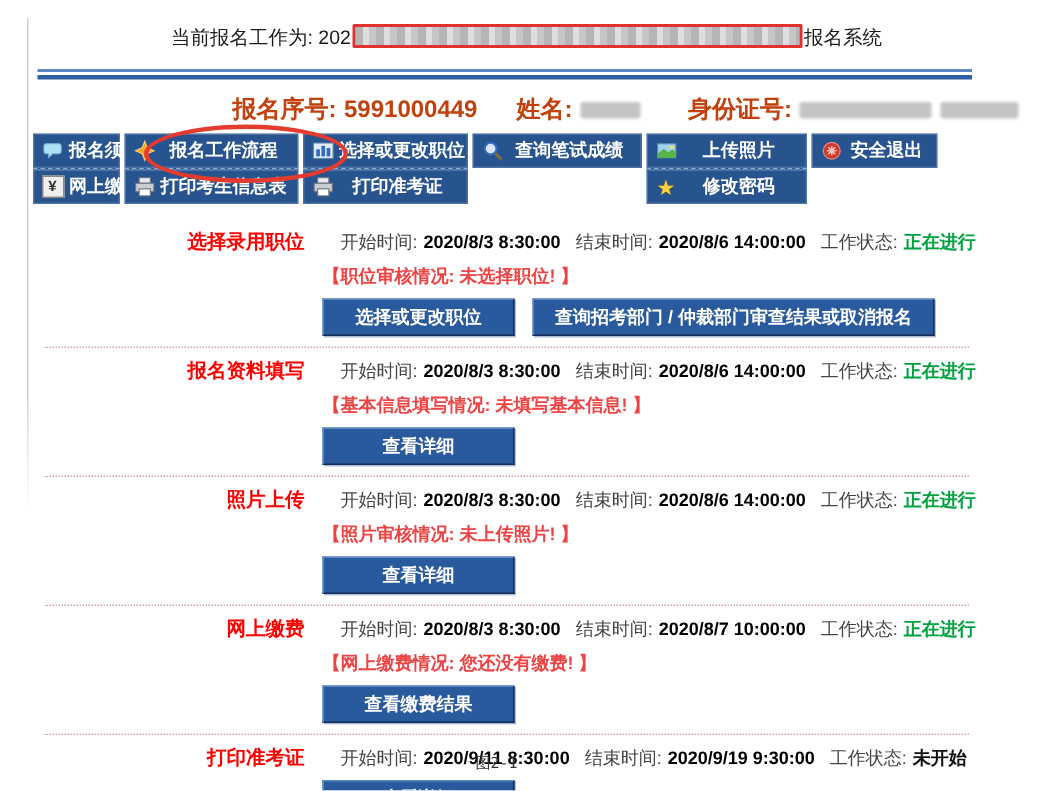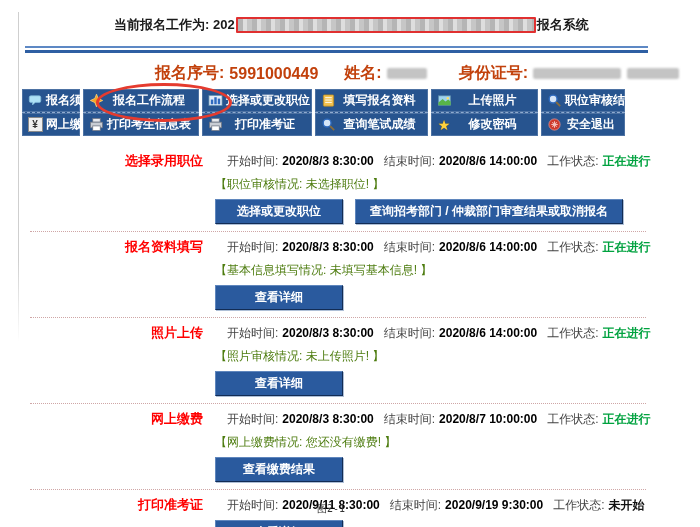--- a/index.html
+++ b/index.html
@@ -1,22 +1,22 @@
 <!DOCTYPE html>
 <html><head>
 <meta charset="utf-8">
 <style>
   html,body{margin:0;padding:0;background:#fff;}
   .page{position:relative;width:700px;height:527px;background:#fff;overflow:hidden;
         font-family:"Liberation Sans","DejaVu Sans",sans-serif;color:#222;}
   .edge-line{position:absolute;left:18px;top:12px;width:1px;height:330px;
         background:linear-gradient(#cfcfcf 75%,rgba(207,207,207,0));}
   
-  .title-row{position:absolute;left:114px;top:16px;display:flex;align-items:center;
-        font-size:13px;font-weight:bold;color:#1a1a1a;white-space:nowrap;}
+  .title-row{position:absolute;left:114px;top:16px;display:flex;
+        font-size:13px;font-weight:normal;color:#1a1a1a;white-space:nowrap;}
   .redact-box{display:inline-block;width:296px;height:12px;margin:0 1px;
         border:2px solid #e03030;border-radius:1px;
         background:repeating-linear-gradient(90deg,#b5b5b5 0 5px,#dedede 5px 9px,#c6c6c6 9px 14px);
         filter:blur(0.4px);}
   .rule{position:absolute;left:25px;top:46px;width:623px;height:2px;
         border-top:2px solid #5d88c4;border-bottom:3px solid #2e5fa3;}
   
   .user-bar{position:absolute;left:155px;top:63px;display:flex;align-items:center;
         font-size:16px;font-weight:bold;color:#c2410c;white-space:nowrap;}
   .user-bar .grp{display:flex;align-items:center;margin-right:26px;}
@@ -44,21 +44,21 @@
   .section{border-bottom:1px dotted #cfa6a6;padding:6px 0 5px;}
   .sec-row{display:flex;align-items:baseline;gap:12px;}
   .sec-label{width:173px;flex:none;text-align:right;padding-right:12px;
         color:#f00;font-weight:bold;font-size:13px;}
   .sec-times{display:flex;align-items:baseline;white-space:nowrap;color:#444;}
   .sec-times .t-lbl{margin-right:4px;}
   .sec-times .t-val{font-weight:bold;color:#000;margin-right:10px;}
   .status{font-weight:bold;}
   .status.running{color:#00a23f;}
   .status.pending{color:#111;}
-  .sec-notice{margin:6px 0 0 185px;color:#4d7c0f;font-weight:normal;}
+  .sec-notice{margin:6px 0 0 185px;color:#ef4444;font-weight:bold;}
   .sec-buttons{margin:6px 0 2px 185px;display:flex;gap:12px;}
   .btn{display:inline-block;min-width:128px;box-sizing:border-box;padding:3px 14px;
         background:#2a5a9e;color:#fff;font-size:12px;font-weight:bold;text-align:center;
         border:1px solid #122c55;border-top-color:#5f86bd;border-left-color:#5f86bd;
         box-shadow:1px 1px 0 #aebfd6;cursor:pointer;white-space:nowrap;}
   .caption{position:absolute;left:317px;top:502px;font-size:10px;color:#333;
         font-family:"DejaVu Sans Mono","Liberation Mono",monospace;}
 </style>
 </head>
 <body>
@@ -147,31 +147,20 @@
                 <rect x="4" y="1.5" width="8" height="4" fill="#e8eaee"></rect>
                 <rect x="1.5" y="5.5" width="13" height="6" fill="#c9cdd4"></rect>
                 <rect x="4" y="9.5" width="8" height="5" fill="#fff"></rect>
               </g>
             </svg>
         </span>
         <span class="nav-label">打印准考证</span>
       </div>
     </div>
     <div class="nav-col" style="width:113px">
-      <div class="nav-cell top">
-        <span class="nav-icon">
-          <svg width="15" height="15" viewBox="0 0 16 16">
-              <rect x="2.5" y="2" width="11" height="12" rx="1" fill="#f2c14e" stroke="#b98a22" stroke-width="0.8"></rect>
-              <line x1="4.5" y1="5" x2="11.5" y2="5" stroke="#fff"></line>
-              <line x1="4.5" y1="7.5" x2="11.5" y2="7.5" stroke="#fff"></line>
-              <line x1="4.5" y1="10" x2="11.5" y2="10" stroke="#fff"></line>
-            </svg>
-        </span>
-        <span class="nav-label">填写报名资料</span>
-      </div>
       <div class="nav-cell">
         <span class="nav-icon">
           <svg width="15" height="15" viewBox="0 0 16 16">
               <circle cx="6.5" cy="6.5" r="4.2" fill="#d6e6f8" stroke="#2f6bbf" stroke-width="1.5"></circle>
               <line x1="9.8" y1="9.8" x2="14" y2="14" stroke="#8a6d3b" stroke-width="2"></line>
             </svg>
         </span>
         <span class="nav-label">查询笔试成绩</span>
       </div>
     </div>
@@ -187,29 +176,20 @@
         <span class="nav-label">上传照片</span>
       </div>
       <div class="nav-cell">
         <span class="nav-icon">
             <span class="nav-star">★</span>
           </span>
         <span class="nav-label">修改密码</span>
       </div>
     </div>
     <div class="nav-col" style="width:84px">
-      <div class="nav-cell top">
-        <span class="nav-icon">
-          <svg width="15" height="15" viewBox="0 0 16 16">
-              <circle cx="6.5" cy="6.5" r="4.2" fill="#d6e6f8" stroke="#2f6bbf" stroke-width="1.5"></circle>
-              <line x1="9.8" y1="9.8" x2="14" y2="14" stroke="#8a6d3b" stroke-width="2"></line>
-            </svg>
-        </span>
-        <span class="nav-label">职位审核结果</span>
-      </div>
       <div class="nav-cell">
         <span class="nav-icon">
           <svg width="15" height="15" viewBox="0 0 16 16">
               <circle cx="8" cy="8" r="6" fill="#cf3a2c" stroke="#e8948c" stroke-width="0.8"></circle>
               <path d="M5.6 5.6 L10.4 10.4 M10.4 5.6 L5.6 10.4 M8 4.6 V11.4 M4.6 8 H11.4" stroke="#f3c1bc" stroke-width="1.1"></path>
             </svg>
         </span>
         <span class="nav-label">安全退出</span>
       </div>
     </div>

